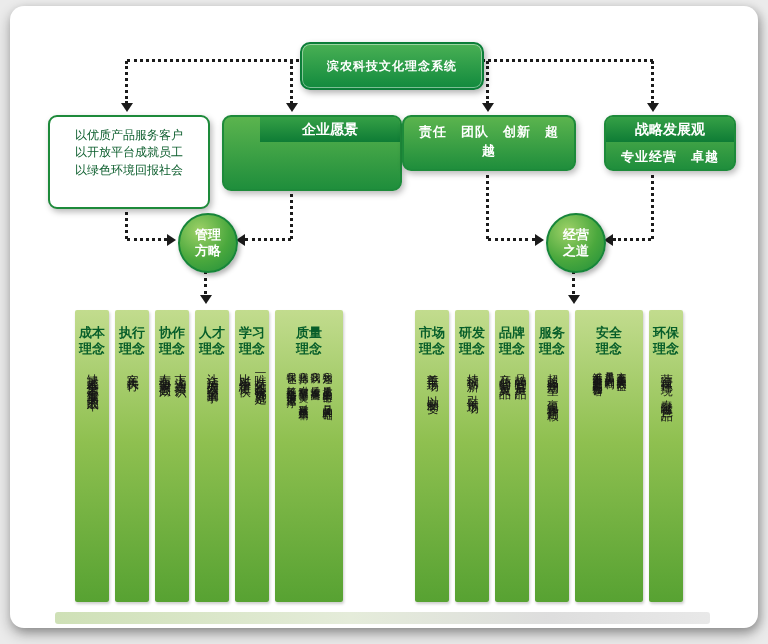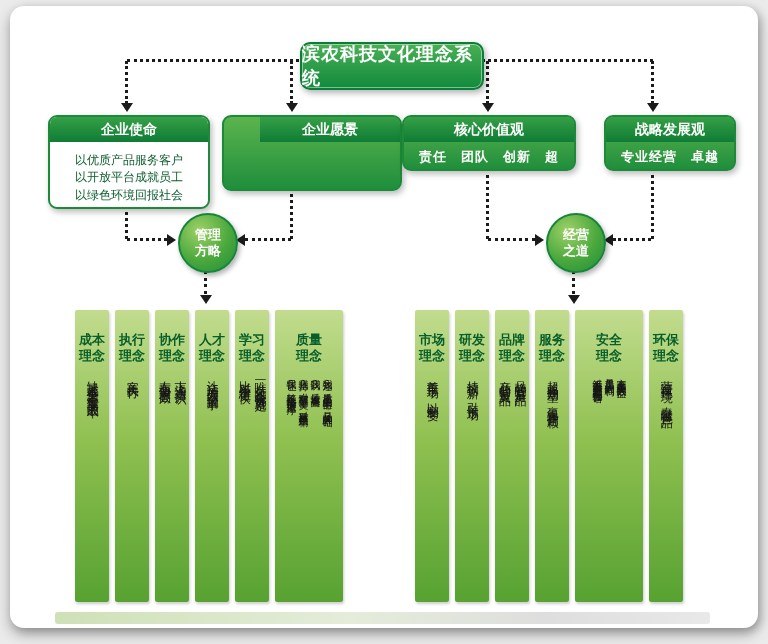--- a/index.html
+++ b/index.html
@@ -15,21 +15,21 @@
   .arr{position:absolute;width:0;height:0;}
   .arr.down{border-left:6px solid transparent;border-right:6px solid transparent;border-top:9px solid #1b1b1b;}
   .arr.right{border-top:6px solid transparent;border-bottom:6px solid transparent;border-left:9px solid #1b1b1b;}
   .arr.left{border-top:6px solid transparent;border-bottom:6px solid transparent;border-right:9px solid #1b1b1b;}
 
   
   .title-box{position:absolute;left:300px;top:42px;width:180px;height:44px;z-index:3;
              background:linear-gradient(180deg,#49b054,#128a3e);border:2px solid #0b7d38;border-radius:10px;
              box-shadow:2px 3px 6px rgba(0,0,0,.30), inset 0 0 0 1px rgba(255,255,255,.45);
              display:flex;align-items:center;justify-content:center;
-             color:#fff;font-weight:bold;font-size:18px;letter-spacing:1px;}
+             color:#fff;font-weight:bold;font-size:12px;letter-spacing:1px;}
 
   
   .tbox{position:absolute;top:115px;z-index:2;border-radius:9px;overflow:hidden;
         background:linear-gradient(180deg,#5bb44e,#1f8e3c);border:2px solid #1d8a3a;
         box-shadow:2px 3px 6px rgba(0,0,0,.28);color:#fff;}
   .tbox-title{background:linear-gradient(180deg,#35a046,#0e7c35);font-weight:bold;font-size:14px;
               text-align:center;padding:4px 0 3px;color:#fff;}
   .tbox-body{font-size:12px;white-space:pre-line;padding:4px 10px;line-height:1.45;color:#fff;}
   .tbox1{background:#ffffff;}
   .tbox1 .tbox-body{color:#0b5d2c;}
@@ -43,21 +43,21 @@
        display:flex;align-items:center;justify-content:center;text-align:center;
        color:#fff;font-weight:bold;font-size:13px;line-height:1.25;white-space:pre-line;}
 
   
   .bar-group{position:absolute;top:310px;display:flex;gap:6px;}
   .bar{width:34px;height:292px;border-radius:2px;box-shadow:1px 2px 3px rgba(0,0,0,.20);
        background:linear-gradient(180deg,#c2dc8e 0%,#8fc050 45%,#57a232 100%);
        display:flex;flex-direction:column;align-items:center;}
   .bar.wide{width:68px;}
   .bar-title{font-weight:bold;color:#075e2a;font-size:13px;line-height:1.2;text-align:center;
-             white-space:pre-line;padding-top:22px;}
+             white-space:pre-line;padding-top:15px;}
   .bar-body{writing-mode:vertical-rl;text-orientation:upright;white-space:pre-line;height:225px;
             margin-top:8px;font-size:12px;letter-spacing:2px;line-height:1.3;color:#161616;}
   .bar.wide .bar-body{font-size:10px;letter-spacing:1px;line-height:1.2;}
 
   .bottom-strip{position:absolute;left:55px;top:612px;width:655px;height:12px;border-radius:3px;opacity:.9;
                 background:linear-gradient(90deg,#c9ddae 0%,#e2ead6 45%,#dadada 75%,#e6e6e6 100%);}
 </style>
 </head>
 <body>
 
@@ -93,30 +93,28 @@
   <div class="dot-v" style="left:204px;top:271px;height:23px;"></div>
   <div class="arr down" style="left:200px;top:295px;"></div>
   <div class="dot-v" style="left:572px;top:271px;height:23px;"></div>
   <div class="arr down" style="left:568px;top:295px;"></div>
 
   <div class="title-box">
     <span>滨农科技文化理念系统</span>
   </div>
 
   <div class="tbox tbox1" style="left:48px;width:158px;height:90px;">
-    <div class="tbox-title">企业使命</div>
     <div class="tbox-body align-left">以优质产品服务客户
 以开放平台成就员工
 以绿色环境回报社会</div>
   </div>
   <div class="tbox" style="left:222px;width:140px;height:72px;padding-left:36px;">
     <div class="tbox-title">企业愿景</div>
   </div>
   <div class="tbox" style="left:402px;width:170px;height:52px;">
-    <div class="tbox-title">核心价值观</div>
     <div class="tbox-body emph">责任　团队　创新　超越</div>
   </div>
   <div class="tbox" style="left:592px;width:128px;height:52px;margin-left:12px;">
     <div class="tbox-title">战略发展观</div>
     <div class="tbox-body emph">专业经营　卓越追求</div>
   </div>
 
   <div class="hub" style="left:546px;">
     <span>经营
 之道</span>

